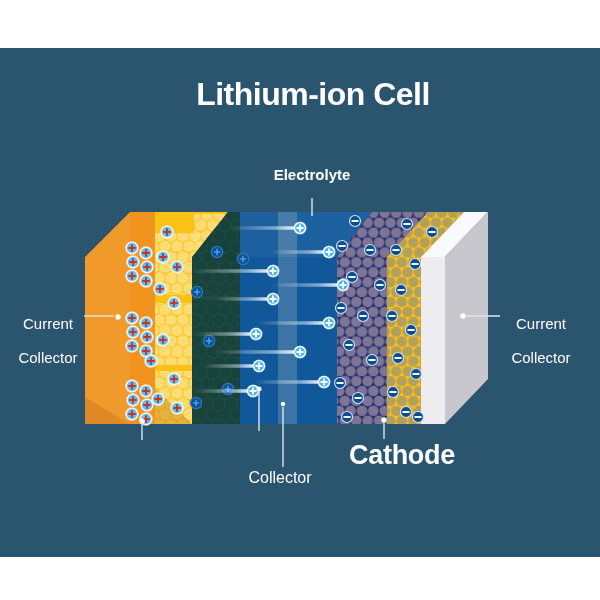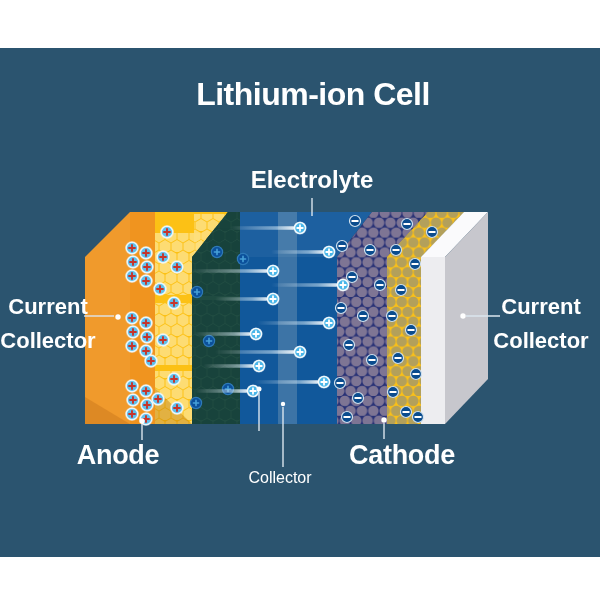--- a/index.html
+++ b/index.html
@@ -2,28 +2,28 @@
 <html><head>
 <meta charset="utf-8">
 <style>
   html,body{margin:0;padding:0;background:#ffffff;}
   .stage{position:relative;width:600px;height:600px;background:#ffffff;overflow:hidden;
          font-family:"Liberation Sans",sans-serif;padding-left:16px;}
   .panel{position:absolute;left:0;top:48px;width:600px;height:509px;background:#2b546f;}
   .diagram-svg{position:absolute;left:0;top:0;width:600px;height:600px;}
   .lbl{position:absolute;color:#ffffff;white-space:nowrap;transform:translateX(-50%);text-align:center;}
   .title{left:313px;top:76px;font-size:32px;font-weight:800;letter-spacing:-.5px;}
-  .electrolyte{left:312px;top:166px;font-size:24px;font-weight:800;}
+  .electrolyte{left:312px;top:166px;font-size:15px;font-weight:800;}
   .electrode{font-size:27px;font-weight:800;letter-spacing:-.3px;}
   .anode{left:118px;top:440px;}
   .cathode{left:402px;top:440px;}
   .small{font-size:16px;font-weight:500;}
   .li-ions{left:221px;top:433px;}
   .separator{left:280px;top:469px;}
-  .cc{font-size:22px;font-weight:700;line-height:34px;}
+  .cc{font-size:15px;font-weight:400;line-height:34px;margin-top:17px;}
   .cc-left{left:48px;top:290px;}
   .cc-right{left:541px;top:290px;}
 </style>
 </head>
 <body>
 
 <div class="stage">
   <div class="panel"></div>
 
   <svg class="diagram-svg" viewBox="0 0 600 600">
@@ -250,16 +250,15 @@
   <div class="lbl title">Lithium-ion Cell</div>
   <div class="lbl electrolyte">Electrolyte</div>
   <div class="lbl cc cc-left">
     <div>Current</div>
     <div>Collector</div>
   </div>
   <div class="lbl cc cc-right">
     <div>Current</div>
     <div>Collector</div>
   </div>
-  <div class="lbl electrode anode">Anode</div>
   <div class="lbl electrode cathode">Cathode</div>
   <div class="lbl small separator">Collector</div>
 </div>
 
 </body></html>

